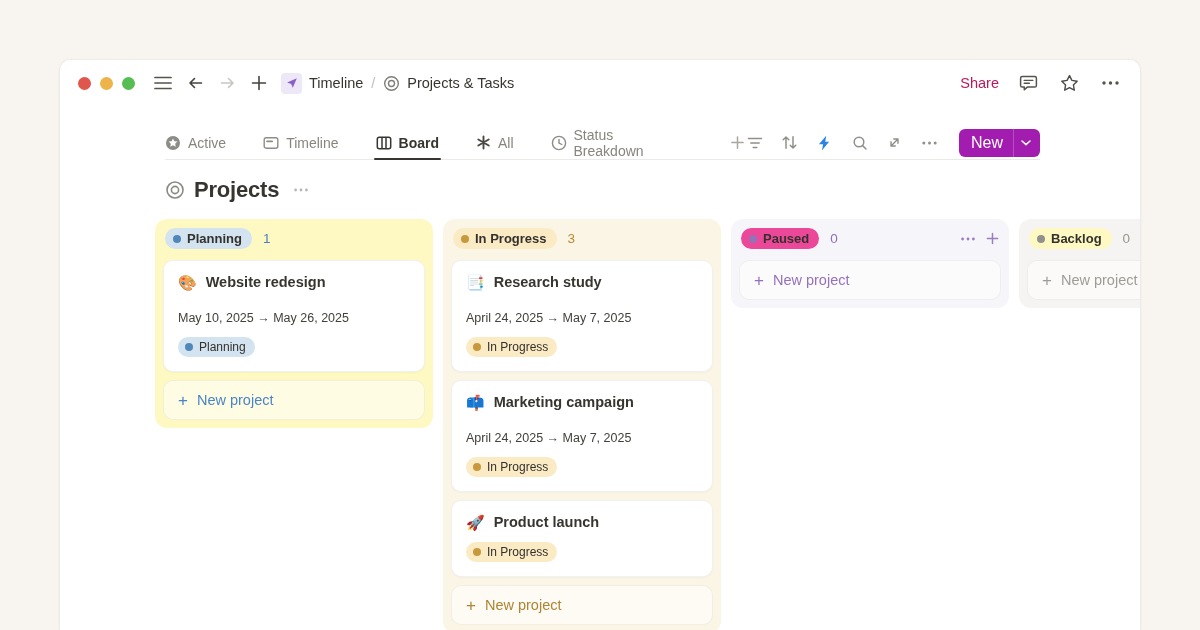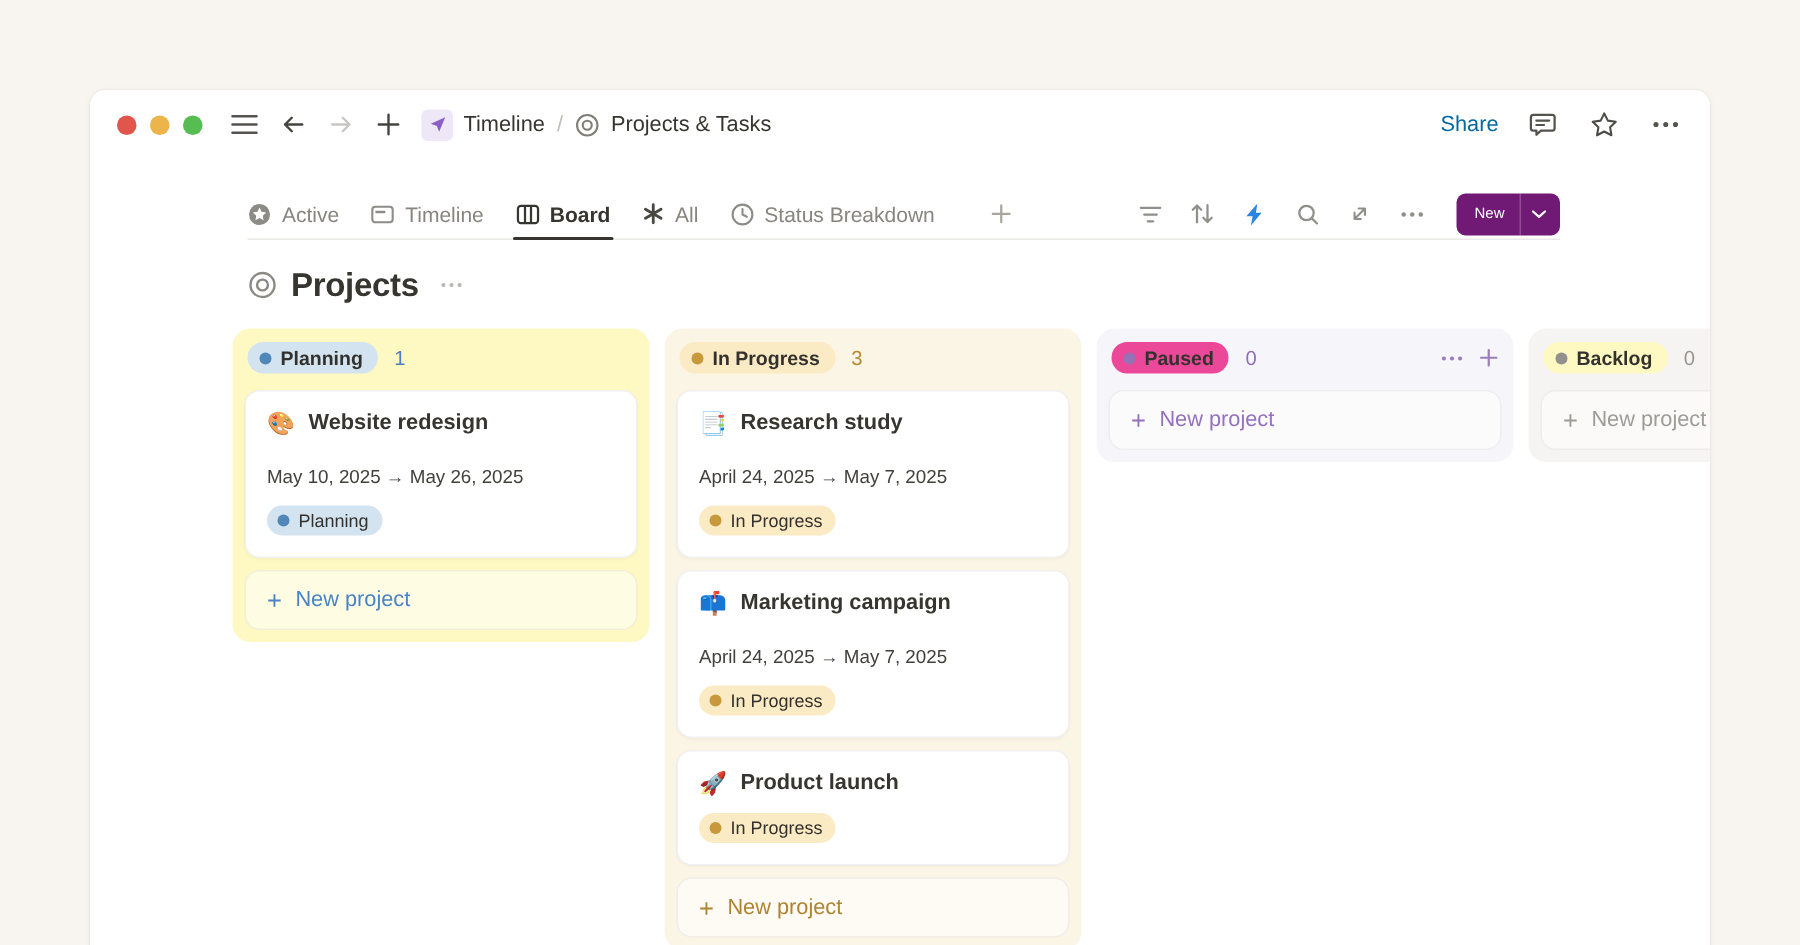--- a/index.html
+++ b/index.html
@@ -20,38 +20,38 @@
   .topbar { height:46px; display:flex; align-items:center; padding:0 18px; }
   .traffic { display:flex; gap:9px; margin-right:16px; }
   .dot13 { width:13px; height:13px; border-radius:50%; }
   .dot-red { background:#E0564C; } .dot-yellow { background:#ECB44A; } .dot-green { background:#57BD52; }
   .tb-icon { display:flex; align-items:center; justify-content:center; width:24px; height:24px; cursor:default; }
   .tb-group { display:flex; align-items:center; gap:8px; margin-right:10px; }
   .crumb { display:flex; align-items:center; gap:7px; font-size:14.5px; }
   .ws-icon-box { width:21px; height:21px; border-radius:4px; background:#EDE7F8; display:flex; align-items:center; justify-content:center; }
   .crumb-sep { color:#C2C0BB; padding:0 1px; }
   .topbar-right { margin-left:auto; display:flex; align-items:center; gap:17px; }
-  .share { font-size:14.5px; color:#0369a1; }
+  .share { font-size:14.5px; color:#be185d; }
 
   
   .viewbar {
     margin:20px 100px 0 105px; height:34px;
     display:flex; align-items:center;
     border-bottom:1px solid #ECEAE7;
   }
-  .tabs { display:flex; align-items:center; gap:21px; height:100%; }
+  .tabs { display:flex; align-items:center; gap:37px; height:100%; }
   .tab { display:flex; align-items:center; gap:7px; font-size:14px; color:#87857E; height:100%; position:relative; }
   .tab.active { color:#37352F; font-weight:700; }
   .tab.active::after { content:""; position:absolute; left:-2px; right:-2px; bottom:-1px; height:2px; background:#37352F; border-radius:1px; }
   .tab-add { margin-left:16px; color:#A8A69F; display:flex; }
   .view-actions { margin-left:auto; display:flex; align-items:center; gap:15px; }
   .va-icon { display:flex; align-items:center; justify-content:center; width:20px; height:20px; }
   .new-btn {
-    display:flex; align-items:center; height:28px; background:#701a75;
-    border-radius:6px; color:#fff; font-size:10px; font-weight:500; overflow:hidden; margin-left:4px;
+    display:flex; align-items:center; height:28px; background:#a21caf;
+    border-radius:6px; color:#fff; font-size:16px; font-weight:500; overflow:hidden; margin-left:4px;
   }
   .new-btn-main { padding:0 10px 0 12px; display:flex; align-items:center; height:100%; }
   .new-btn-chevron { padding:0 9px 0 7px; display:flex; align-items:center; height:100%; border-left:1px solid rgba(255,255,255,0.22); }
 
   
   .title-row { margin:14px 100px 0 105px; display:flex; align-items:center; gap:9px; height:32px; }
   .page-title { font-size:22px; font-weight:700; letter-spacing:-0.2px; color:#37352F; }
   .title-more { margin-left:6px; display:flex; }
 
   

